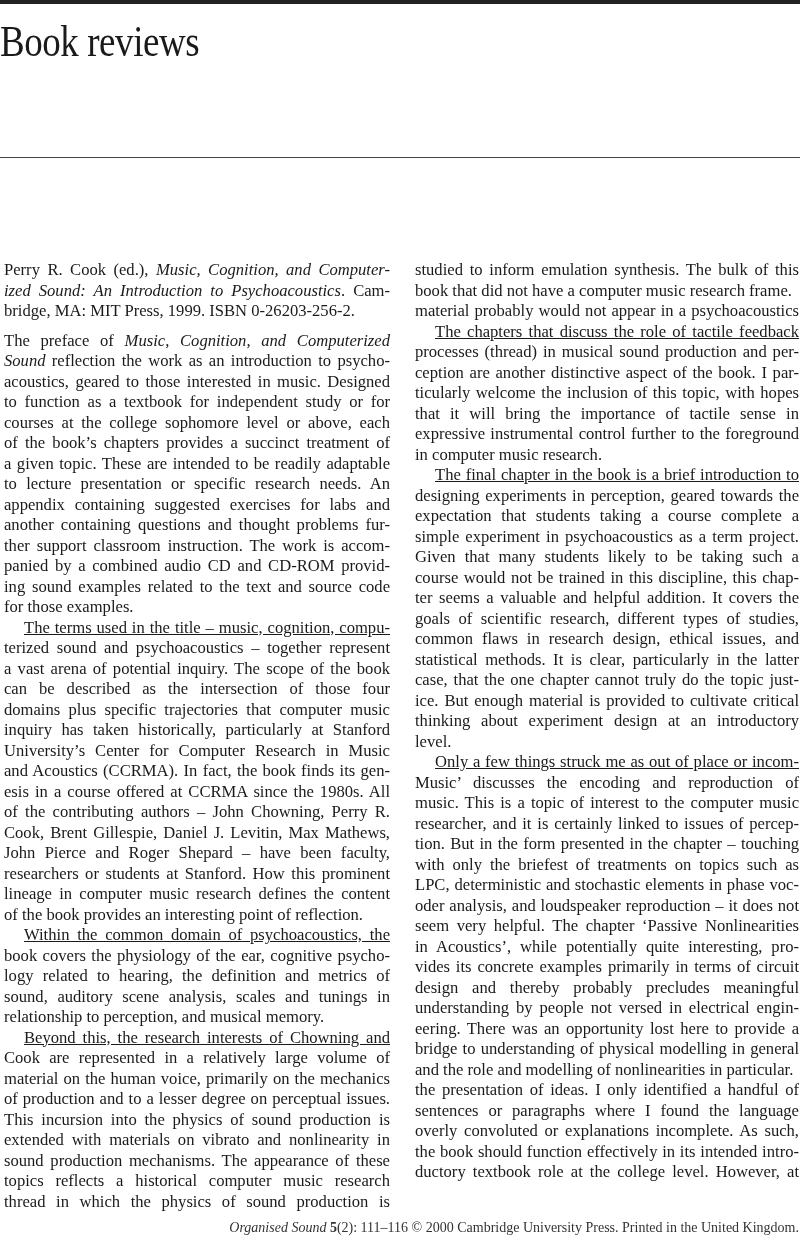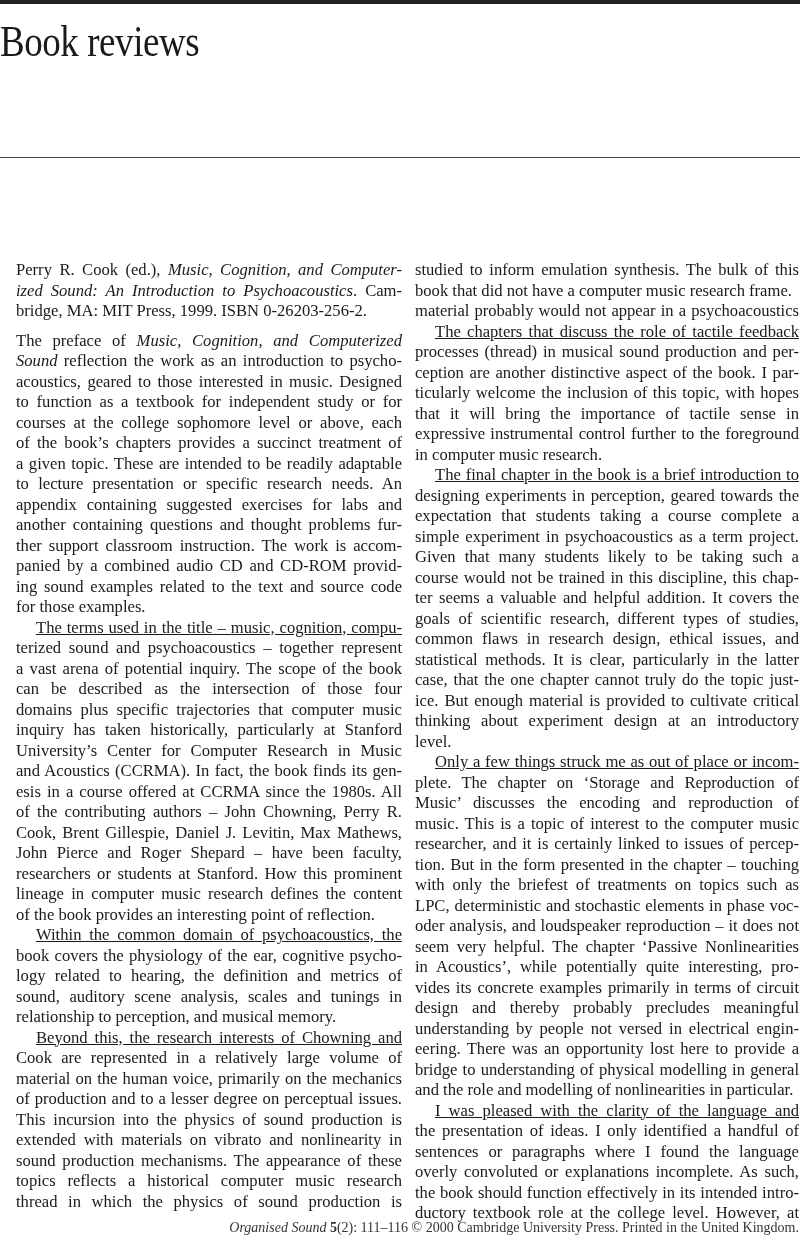--- a/index.html
+++ b/index.html
@@ -38,21 +38,21 @@
     left: 0; top: 157px;
     width: 800px; height: 1px;
     background: #444444;
   }
   .column {
     position: absolute;
     top: 260px;
     font-size: 16.6px;
     line-height: 20.5px;
   }
-  .col-left { left: 16px; width: 386px; }
+  .col-left { left: 4px; width: 386px; }
   .col-right { left: 415px; width: 384px; }
   .line {
     display: block;
     text-align: justify;
     text-align-last: justify;
     white-space: nowrap;
     height: 20.5px;
   }
   .line.last {
     text-align-last: left;
@@ -165,39 +165,37 @@
       <span class="line">goals of scientific research, different types of studies,</span>
       <span class="line">common flaws in research design, ethical issues, and</span>
       <span class="line">statistical methods. It is clear, particularly in the latter</span>
       <span class="line">case, that the one chapter cannot truly do the topic just-</span>
       <span class="line">ice. But enough material is provided to cultivate critical</span>
       <span class="line">thinking about experiment design at an introductory</span>
       <span class="line last">level.</span>
     </div>
   <div>
       <span class="line indent">Only a few things struck me as out of place or incom-</span>
-      <span class="line">plete. The chapter on ‘Storage and Reproduction of</span>
       <span class="line">Music’ discusses the encoding and reproduction of</span>
       <span class="line">music. This is a topic of interest to the computer music</span>
       <span class="line">researcher, and it is certainly linked to issues of percep-</span>
       <span class="line">tion. But in the form presented in the chapter – touching</span>
       <span class="line">with only the briefest of treatments on topics such as</span>
       <span class="line">LPC, deterministic and stochastic elements in phase voc-</span>
       <span class="line">oder analysis, and loudspeaker reproduction – it does not</span>
       <span class="line">seem very helpful. The chapter ‘Passive Nonlinearities</span>
       <span class="line">in Acoustics’, while potentially quite interesting, pro-</span>
       <span class="line">vides its concrete examples primarily in terms of circuit</span>
       <span class="line">design and thereby probably precludes meaningful</span>
       <span class="line">understanding by people not versed in electrical engin-</span>
       <span class="line">eering. There was an opportunity lost here to provide a</span>
       <span class="line">bridge to understanding of physical modelling in general</span>
       <span class="line last">and the role and modelling of nonlinearities in particular.</span>
     </div>
   <div>
-      <span class="line indent">I was pleased with the clarity of the language and</span>
       <span class="line">the presentation of ideas. I only identified a handful of</span>
       <span class="line">sentences or paragraphs where I found the language</span>
       <span class="line">overly convoluted or explanations incomplete. As such,</span>
       <span class="line">the book should function effectively in its intended intro-</span>
       <span class="line">ductory textbook role at the college level. However, at</span>
     </div>
 </div>
 
 <div class="footer"><span class="ital">Organised Sound</span> <b>5</b><span>(2): 111–116 © 2000 Cambridge University Press. Printed in the United Kingdom.</span></div>
 

